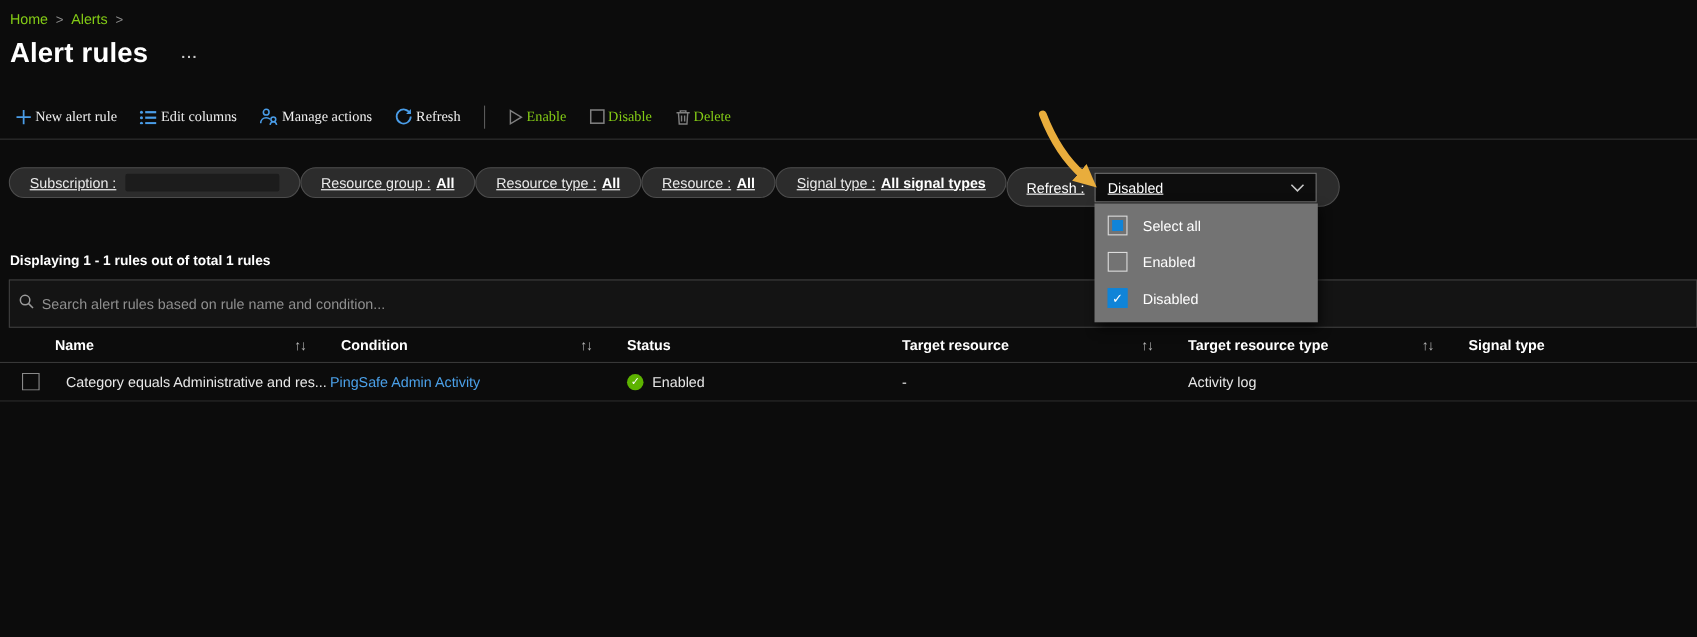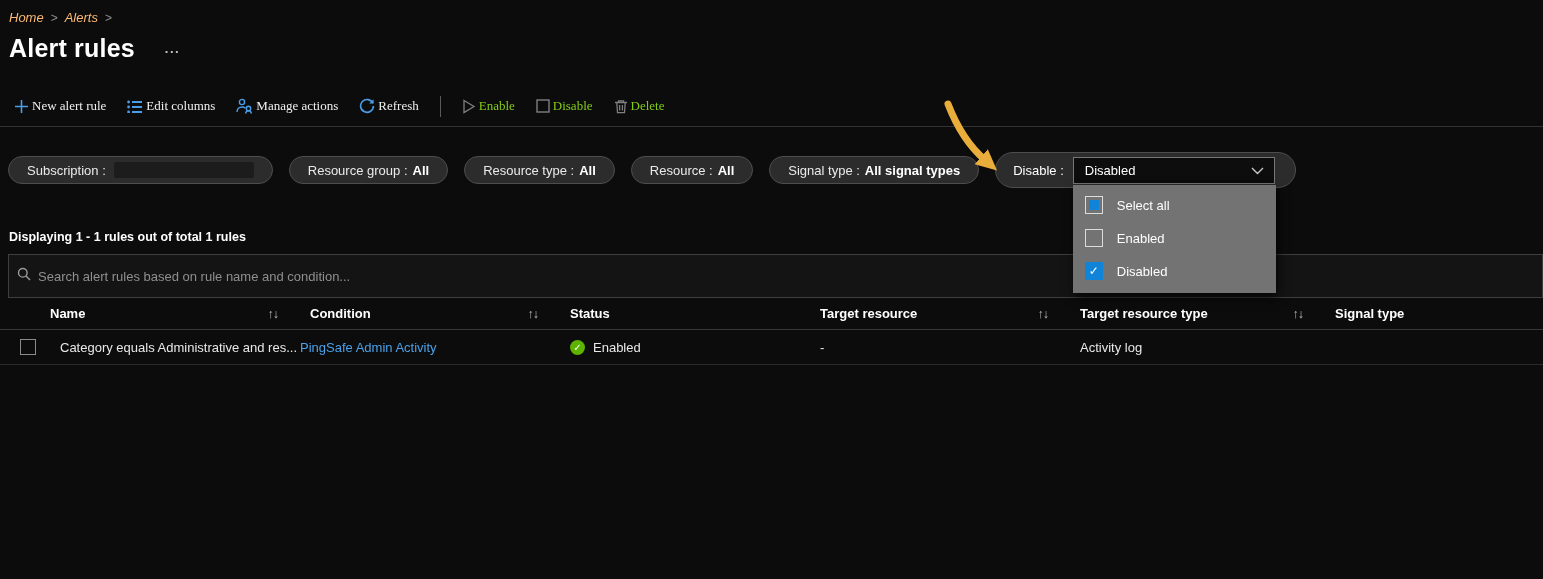--- a/index.html
+++ b/index.html
@@ -3,36 +3,36 @@
 <meta charset="utf-8">
 <style>
   * { box-sizing: border-box; margin: 0; padding: 0; }
   html,body { width:1543px; height:579px; }
   body {
     background:#0c0c0c; color:#fff;
     font-family:"Liberation Sans", sans-serif;
     position:relative; overflow:hidden;
   }
   .breadcrumb { padding:10px 0 0 9px; font-size:13px; display:flex; align-items:center; }
-  .crumb { color:#fdba74; cursor:pointer;font-style:italic; }
+  .crumb { color:#84cc16; cursor:pointer; }
   .crumb-sep { color:#8f8f8f; margin:0 7px; font-size:12px; }
   .title-row { display:flex; align-items:center; padding:9px 0 0 9px; }
   .page-title { font-size:25px; font-weight:700; letter-spacing:.2px; }
   .overflow-dots { color:#c9c9c9; margin-left:30px; font-size:13px; font-weight:700; letter-spacing:1.5px; }
 
   .toolbar { display:flex; align-items:center; height:41px; margin-top:23px; padding-left:14px;
              border-bottom:1px solid #333; gap:21px; font-size:13px; }
   .tb-item { display:flex; align-items:center; gap:3px; color:#f0f0f0; cursor:pointer; white-space:nowrap;font-family:Liberation Serif, serif; }
   .tb-item svg { display:block; }
   .tb-item .ticon { color:#4a9de8; }
   .tb-item.disabled { color:#84cc16; cursor:default; }
   .tb-item.disabled .ticon { color:#7f7f7f; }
   .tb-sep { width:1px; height:21px; background:#5a5a5a; }
 
-  .pills { display:flex; align-items:center; gap:16px; margin:25px 0 0 8px; }
+  .pills { display:flex; gap:0; margin:25px 0 0 8px;text-decoration:underline; }
   .pill { display:flex; align-items:center; height:28px; padding:0 18px; background:#2c2c2c;
           border:1px solid #4d4d4d; border-radius:15px; font-size:13px; color:#eaeaea; white-space:nowrap; cursor:pointer; }
   .pill b { color:#fff; margin-left:5px; font-weight:700; }
   .redacted { width:140px; height:16px; background:#1c1c1c; border-radius:2px; margin-left:8px; }
 
   .status-pill { display:flex; align-items:center; gap:9px; height:36px; background:#2c2c2c;
                  border:1px solid #4d4d4d; border-radius:18px; padding:0 20px 0 17px; font-size:13px; }
   .select-wrap { position:relative; }
   .status-select { display:flex; align-items:center; justify-content:space-between; width:202px; height:27px;
                    background:#0d0d0d; border:1px solid #767676; padding:0 10px 0 11px; cursor:pointer; color:#fff; }
@@ -167,21 +167,21 @@
   </div>
   <div class="pill">
     <span>Resource :</span>
     <b>All</b>
   </div>
   <div class="pill">
     <span>Signal type :</span>
     <b>All signal types</b>
   </div>
   <div class="status-pill">
-    <span>Disable :</span>
+    <span>Refresh :</span>
     <div class="select-wrap">
       <div class="status-select">
         <span>Disabled</span>
         <span>
           <svg width="13" height="8" viewBox="0 0 13 8" fill="none">
               <path d="M1 1l5.5 5.5L12 1" stroke="#c8c8c8" stroke-width="1.4"></path>
             </svg>
         </span>
       </div>
       <div class="dropdown">

